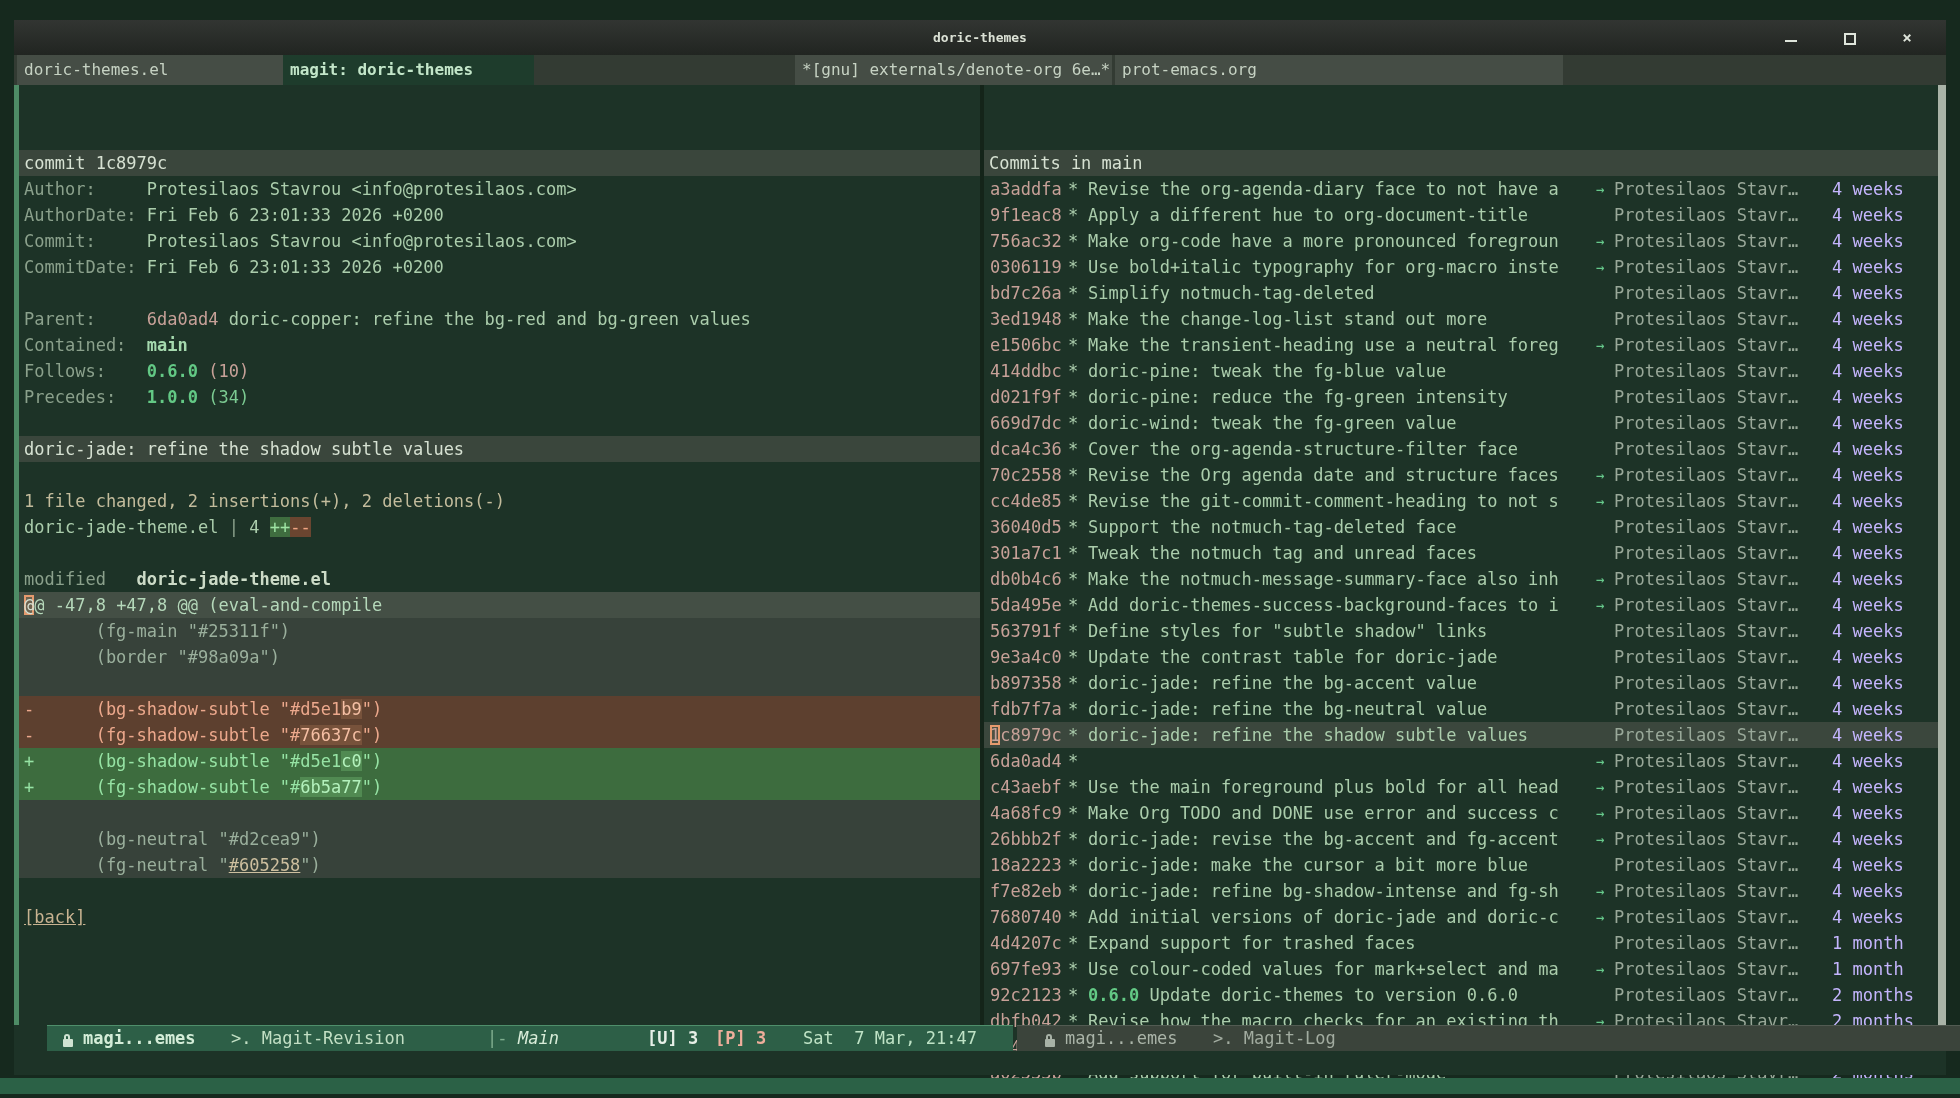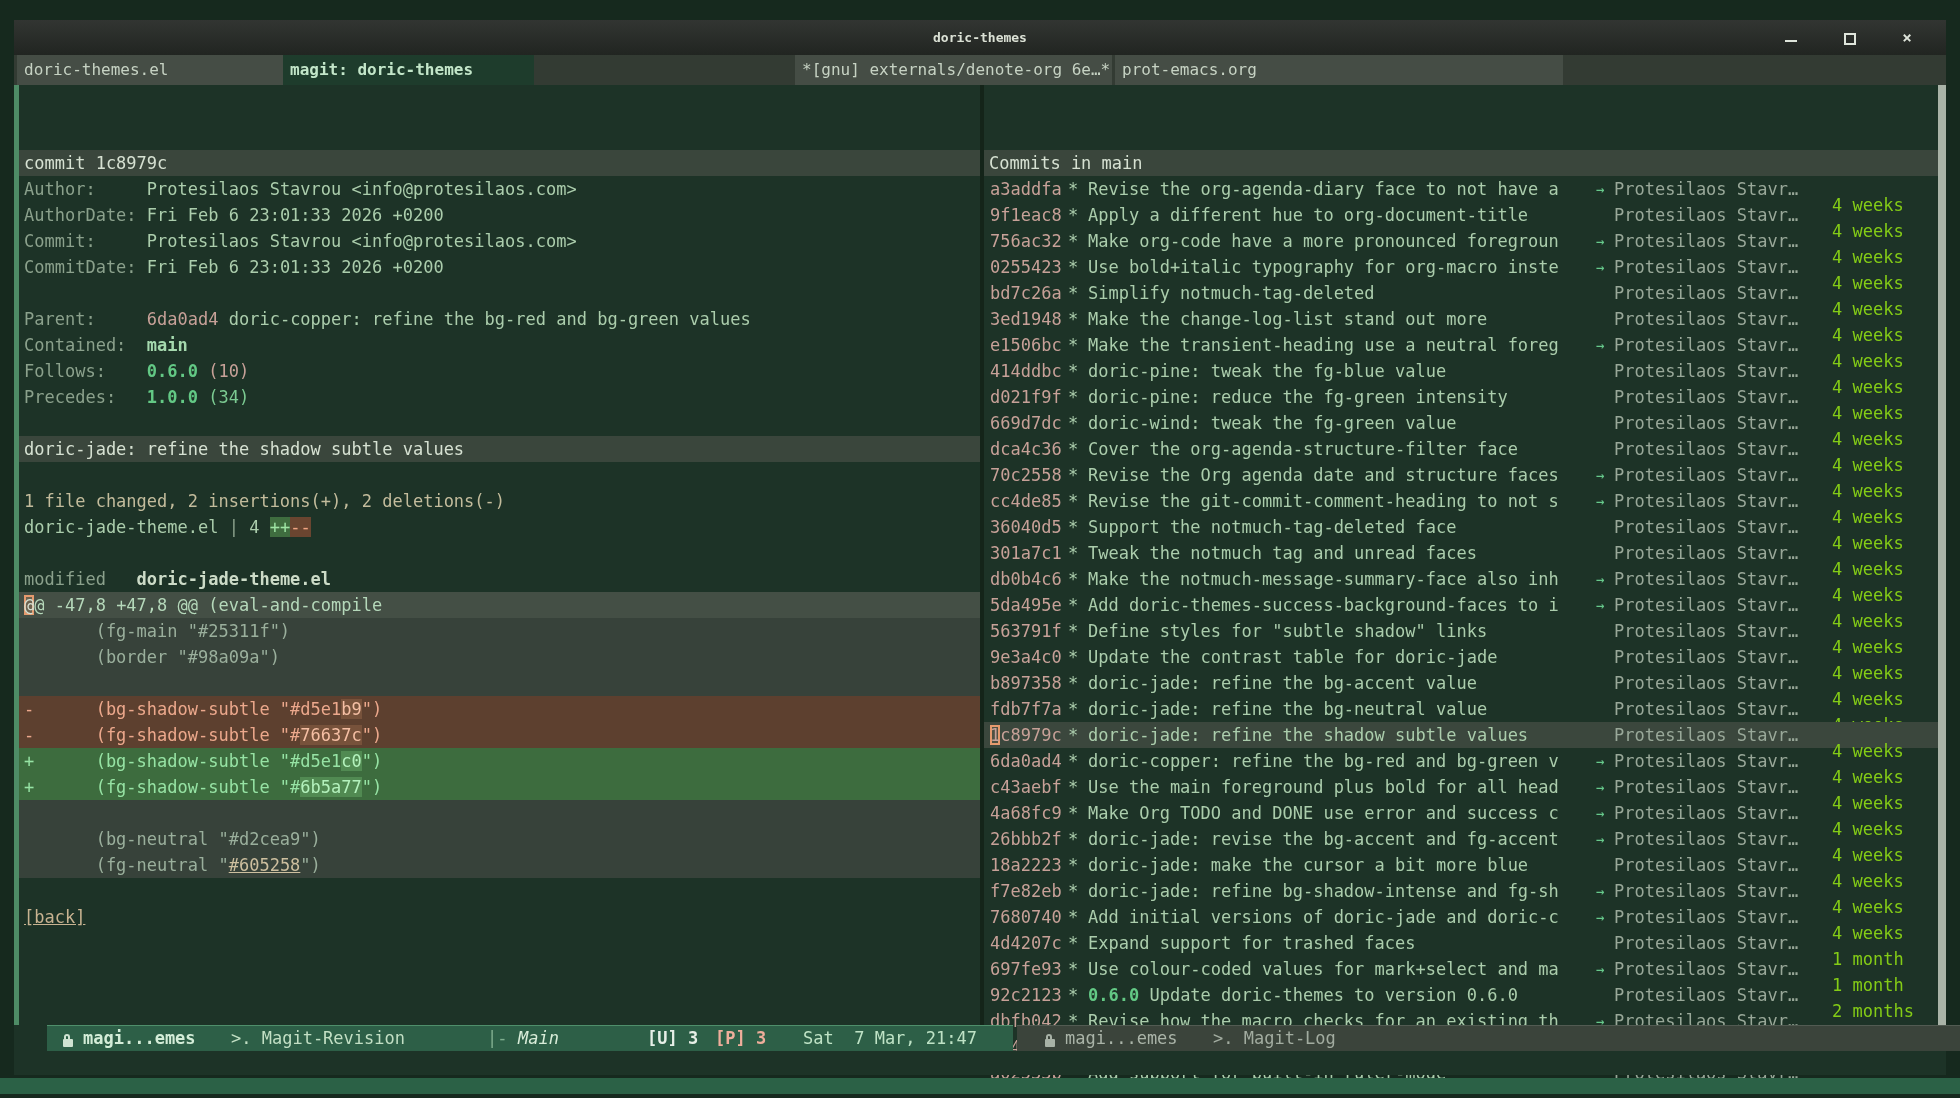--- a/index.html
+++ b/index.html
@@ -67,21 +67,21 @@
   
   .crow{position:relative;height:26px;line-height:26px;font-size:17px;white-space:pre;}
   .crow.current{background:#3b473d;}
   .c-hash{position:absolute;left:6px;color:#c7a198;}
   .hollow{box-shadow:inset 0 0 0 2px #e59a6e;background:rgba(229,154,110,.12);}
   .c-star{position:absolute;left:84px;color:#abcdac;}
   .c-subj{position:absolute;left:104px;color:#abcdac;text-align:right;}
   .c-tag{color:#63c985;font-weight:bold;}
   .c-arrow{position:absolute;left:612px;color:#67c98b;font-size:14px;}
   .c-author{position:absolute;left:630px;color:#99a899;}
-  .c-age{position:absolute;left:848px;color:#84cc16;margin-top:16px;}
+  .c-age{position:absolute;left:848px;color:#c4b5fd;}
   
   .mline{position:absolute;top:1005px;height:26px;font-size:17px;margin-left:33px;}
   .mline span{position:absolute;top:0;height:26px;line-height:25px;white-space:pre;}
   .mline-l{left:0;width:966px;background:#2d5f47;border-top:1px solid #4f8f6b;box-sizing:border-box;}
   .mline-r{left:970px;width:962px;background:#3b443b;border-top:1px solid #525b52;box-sizing:border-box;}
   .ml-name{left:36px;color:#d4edd8;font-weight:bold;}
   .ml-mode{left:184px;color:#c2dfc4;}
   .ml-bpre{left:440px;color:#7fae8f;}
   .ml-branch{left:471px;color:#d9edd9;font-style:italic;}
   .ml-u{left:600px;color:#e7efe7;font-weight:bold;}
@@ -147,40 +147,40 @@
         <div class="ln bg-ctx"><span class="sg-ctx">       (bg-neutral "#d2cea9")</span></div>
         <div class="ln bg-ctx"><span class="sg-ctx">       (fg-neutral "</span><span class="sg-link">#605258</span><span class="sg-ctx">")</span></div>
         <div class="ln"></div>
         <div class="ln"><span class="sg-back">[back]</span></div>
       </div>
     <div class="rpane">
         <div class="ln bg-head"><span class="sg-head">Commits in main</span></div>
         <div class="crow"><span class="c-hash">a3addfa</span><span class="c-star">*</span><span class="c-subj">Revise the org-agenda-diary face to not have a</span><span class="c-arrow">→</span><span class="c-author">Protesilaos Stavr…</span><span class="c-age">4 weeks</span></div>
         <div class="crow"><span class="c-hash">9f1eac8</span><span class="c-star">*</span><span class="c-subj">Apply a different hue to org-document-title</span><span class="c-author">Protesilaos Stavr…</span><span class="c-age">4 weeks</span></div>
         <div class="crow"><span class="c-hash">756ac32</span><span class="c-star">*</span><span class="c-subj">Make org-code have a more pronounced foregroun</span><span class="c-arrow">→</span><span class="c-author">Protesilaos Stavr…</span><span class="c-age">4 weeks</span></div>
-        <div class="crow"><span class="c-hash">0255423</span><span class="c-star">*</span><span class="c-subj">Use bold+italic typography for org-macro inste</span><span class="c-arrow">→</span><span class="c-author">Protesilaos Stavr…</span><span class="c-age">4 weeks</span></div>
+        <div class="crow"><span class="c-hash">0306119</span><span class="c-star">*</span><span class="c-subj">Use bold+italic typography for org-macro inste</span><span class="c-arrow">→</span><span class="c-author">Protesilaos Stavr…</span><span class="c-age">4 weeks</span></div>
         <div class="crow"><span class="c-hash">bd7c26a</span><span class="c-star">*</span><span class="c-subj">Simplify notmuch-tag-deleted</span><span class="c-author">Protesilaos Stavr…</span><span class="c-age">4 weeks</span></div>
         <div class="crow"><span class="c-hash">3ed1948</span><span class="c-star">*</span><span class="c-subj">Make the change-log-list stand out more</span><span class="c-author">Protesilaos Stavr…</span><span class="c-age">4 weeks</span></div>
         <div class="crow"><span class="c-hash">e1506bc</span><span class="c-star">*</span><span class="c-subj">Make the transient-heading use a neutral foreg</span><span class="c-arrow">→</span><span class="c-author">Protesilaos Stavr…</span><span class="c-age">4 weeks</span></div>
         <div class="crow"><span class="c-hash">414ddbc</span><span class="c-star">*</span><span class="c-subj">doric-pine: tweak the fg-blue value</span><span class="c-author">Protesilaos Stavr…</span><span class="c-age">4 weeks</span></div>
         <div class="crow"><span class="c-hash">d021f9f</span><span class="c-star">*</span><span class="c-subj">doric-pine: reduce the fg-green intensity</span><span class="c-author">Protesilaos Stavr…</span><span class="c-age">4 weeks</span></div>
         <div class="crow"><span class="c-hash">669d7dc</span><span class="c-star">*</span><span class="c-subj">doric-wind: tweak the fg-green value</span><span class="c-author">Protesilaos Stavr…</span><span class="c-age">4 weeks</span></div>
         <div class="crow"><span class="c-hash">dca4c36</span><span class="c-star">*</span><span class="c-subj">Cover the org-agenda-structure-filter face</span><span class="c-author">Protesilaos Stavr…</span><span class="c-age">4 weeks</span></div>
         <div class="crow"><span class="c-hash">70c2558</span><span class="c-star">*</span><span class="c-subj">Revise the Org agenda date and structure faces</span><span class="c-arrow">→</span><span class="c-author">Protesilaos Stavr…</span><span class="c-age">4 weeks</span></div>
         <div class="crow"><span class="c-hash">cc4de85</span><span class="c-star">*</span><span class="c-subj">Revise the git-commit-comment-heading to not s</span><span class="c-arrow">→</span><span class="c-author">Protesilaos Stavr…</span><span class="c-age">4 weeks</span></div>
         <div class="crow"><span class="c-hash">36040d5</span><span class="c-star">*</span><span class="c-subj">Support the notmuch-tag-deleted face</span><span class="c-author">Protesilaos Stavr…</span><span class="c-age">4 weeks</span></div>
         <div class="crow"><span class="c-hash">301a7c1</span><span class="c-star">*</span><span class="c-subj">Tweak the notmuch tag and unread faces</span><span class="c-author">Protesilaos Stavr…</span><span class="c-age">4 weeks</span></div>
         <div class="crow"><span class="c-hash">db0b4c6</span><span class="c-star">*</span><span class="c-subj">Make the notmuch-message-summary-face also inh</span><span class="c-arrow">→</span><span class="c-author">Protesilaos Stavr…</span><span class="c-age">4 weeks</span></div>
         <div class="crow"><span class="c-hash">5da495e</span><span class="c-star">*</span><span class="c-subj">Add doric-themes-success-background-faces to i</span><span class="c-arrow">→</span><span class="c-author">Protesilaos Stavr…</span><span class="c-age">4 weeks</span></div>
         <div class="crow"><span class="c-hash">563791f</span><span class="c-star">*</span><span class="c-subj">Define styles for "subtle shadow" links</span><span class="c-author">Protesilaos Stavr…</span><span class="c-age">4 weeks</span></div>
         <div class="crow"><span class="c-hash">9e3a4c0</span><span class="c-star">*</span><span class="c-subj">Update the contrast table for doric-jade</span><span class="c-author">Protesilaos Stavr…</span><span class="c-age">4 weeks</span></div>
         <div class="crow"><span class="c-hash">b897358</span><span class="c-star">*</span><span class="c-subj">doric-jade: refine the bg-accent value</span><span class="c-author">Protesilaos Stavr…</span><span class="c-age">4 weeks</span></div>
         <div class="crow"><span class="c-hash">fdb7f7a</span><span class="c-star">*</span><span class="c-subj">doric-jade: refine the bg-neutral value</span><span class="c-author">Protesilaos Stavr…</span><span class="c-age">4 weeks</span></div>
         <div class="crow current"><span class="c-hash"><span class="hollow">1</span>c8979c</span><span class="c-star">*</span><span class="c-subj">doric-jade: refine the shadow subtle values</span><span class="c-author">Protesilaos Stavr…</span><span class="c-age">4 weeks</span></div>
-        <div class="crow"><span class="c-hash">6da0ad4</span><span class="c-star">*</span><span class="c-subj">doric-copper: refine the bg-red and bg-green v</span><span class="c-arrow">→</span><span class="c-author">Protesilaos Stavr…</span><span class="c-age">4 weeks</span></div>
+        <div class="crow"><span class="c-hash">6da0ad4</span><span class="c-star">*</span><span class="c-arrow">→</span><span class="c-author">Protesilaos Stavr…</span><span class="c-age">4 weeks</span></div>
         <div class="crow"><span class="c-hash">c43aebf</span><span class="c-star">*</span><span class="c-subj">Use the main foreground plus bold for all head</span><span class="c-arrow">→</span><span class="c-author">Protesilaos Stavr…</span><span class="c-age">4 weeks</span></div>
         <div class="crow"><span class="c-hash">4a68fc9</span><span class="c-star">*</span><span class="c-subj">Make Org TODO and DONE use error and success c</span><span class="c-arrow">→</span><span class="c-author">Protesilaos Stavr…</span><span class="c-age">4 weeks</span></div>
         <div class="crow"><span class="c-hash">26bbb2f</span><span class="c-star">*</span><span class="c-subj">doric-jade: revise the bg-accent and fg-accent</span><span class="c-arrow">→</span><span class="c-author">Protesilaos Stavr…</span><span class="c-age">4 weeks</span></div>
         <div class="crow"><span class="c-hash">18a2223</span><span class="c-star">*</span><span class="c-subj">doric-jade: make the cursor a bit more blue</span><span class="c-author">Protesilaos Stavr…</span><span class="c-age">4 weeks</span></div>
         <div class="crow"><span class="c-hash">f7e82eb</span><span class="c-star">*</span><span class="c-subj">doric-jade: refine bg-shadow-intense and fg-sh</span><span class="c-arrow">→</span><span class="c-author">Protesilaos Stavr…</span><span class="c-age">4 weeks</span></div>
         <div class="crow"><span class="c-hash">7680740</span><span class="c-star">*</span><span class="c-subj">Add initial versions of doric-jade and doric-c</span><span class="c-arrow">→</span><span class="c-author">Protesilaos Stavr…</span><span class="c-age">4 weeks</span></div>
         <div class="crow"><span class="c-hash">4d4207c</span><span class="c-star">*</span><span class="c-subj">Expand support for trashed faces</span><span class="c-author">Protesilaos Stavr…</span><span class="c-age">1 month</span></div>
         <div class="crow"><span class="c-hash">697fe93</span><span class="c-star">*</span><span class="c-subj">Use colour-coded values for mark+select and ma</span><span class="c-arrow">→</span><span class="c-author">Protesilaos Stavr…</span><span class="c-age">1 month</span></div>
         <div class="crow"><span class="c-hash">92c2123</span><span class="c-star">*</span><span class="c-subj"><span class="c-tag">0.6.0 </span>Update doric-themes to version 0.6.0</span><span class="c-author">Protesilaos Stavr…</span><span class="c-age">2 months</span></div>
         <div class="crow"><span class="c-hash">dbfb042</span><span class="c-star">*</span><span class="c-subj">Revise how the macro checks for an existing th</span><span class="c-arrow">→</span><span class="c-author">Protesilaos Stavr…</span><span class="c-age">2 months</span></div>

